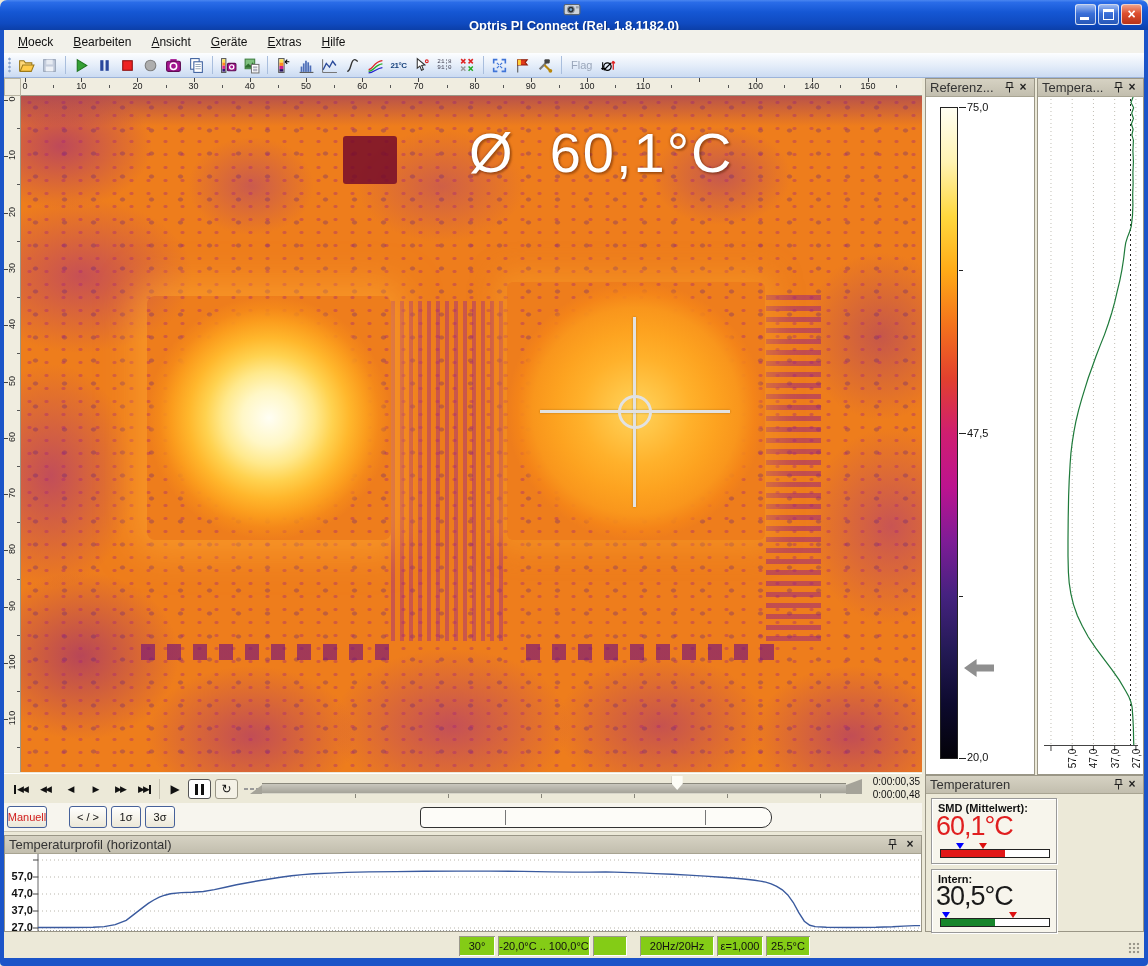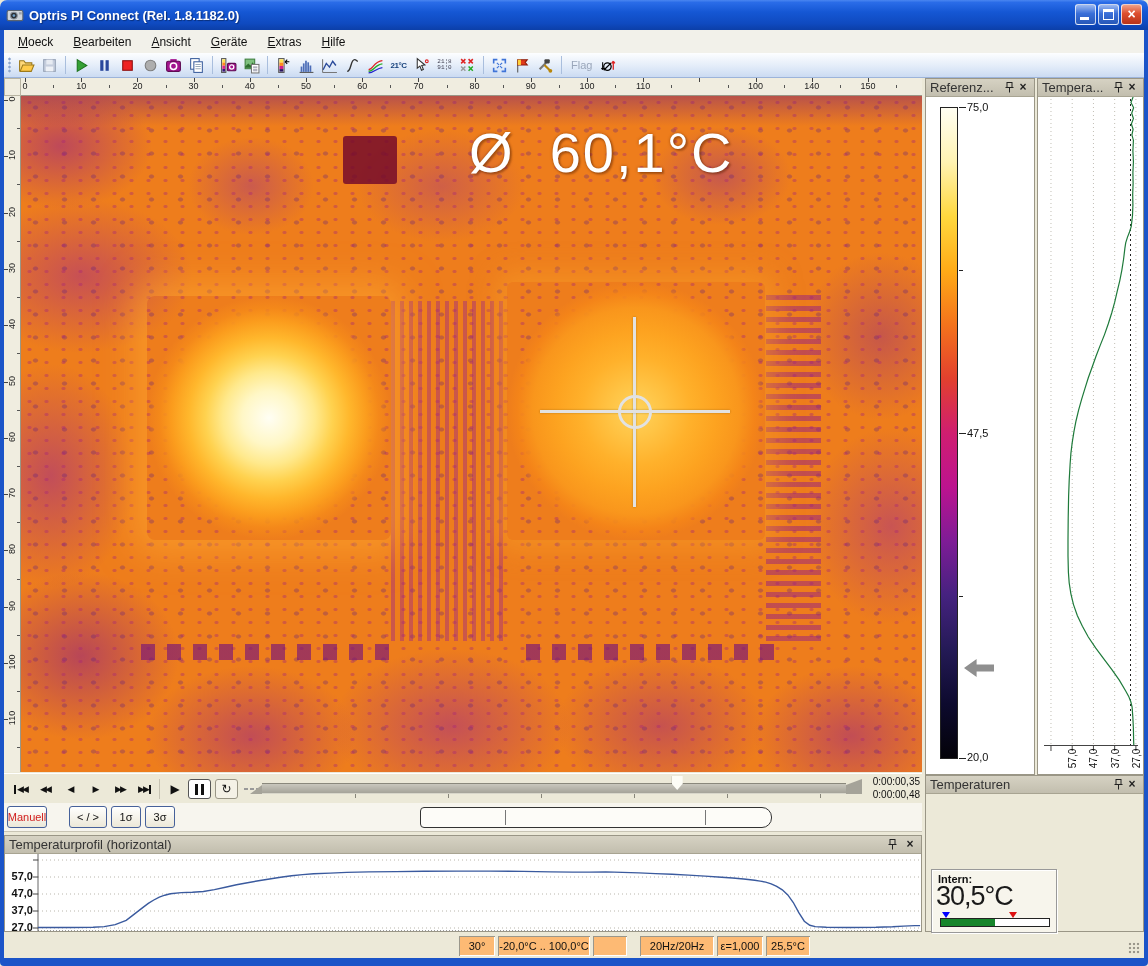--- a/index.html
+++ b/index.html
@@ -2,21 +2,21 @@
 <html><head>
 <meta charset="utf-8">
 <style>
   html,body{margin:0;padding:0;background:#fff;font-family:"Liberation Sans",sans-serif;}
   #app{position:relative;width:1148px;height:966px;overflow:hidden;background:#ece9d8;}
   #app *{box-sizing:border-box;}
 
   
   .titlebar{position:absolute;left:0;top:0;width:1148px;height:30px;border-radius:7px 7px 0 0;
     background:linear-gradient(180deg,#4a86f0 0%,#2a6ce8 8%,#1557d4 40%,#0f4ac0 78%,#0c3fa8 100%);
-    display:flex;align-items:center;padding:0 6px;}
+    display:flex;align-items:center;padding:0 6px;flex-direction:column;}
   .title-icon{width:18px;height:18px;margin-right:5px;}
   .title-text{color:#fff;font-weight:bold;font-size:13px;text-shadow:1px 1px 1px #0a2f7a;}
   .winbtns{position:absolute;right:6px;top:4px;display:flex;gap:2px;}
   .wbtn{width:21px;height:21px;border-radius:3px;border:1px solid rgba(255,255,255,.75);
     background:linear-gradient(180deg,#9db9f0,#3a6fd8 45%,#2858b8);position:relative;cursor:pointer;}
   .wbtn.close{background:linear-gradient(180deg,#f0a088,#dd4f2e 45%,#b83318);color:#fff;font-weight:bold;
     font-size:14px;line-height:18px;text-align:center;}
   .glyph-min{position:absolute;left:4px;bottom:4px;width:9px;height:3px;background:#fff;}
   .glyph-max{position:absolute;left:4px;top:4px;width:11px;height:11px;border:1px solid #fff;border-top:3px solid #fff;}
   .border-l{position:absolute;left:0;top:30px;width:4px;height:928px;background:#1b54c8;}
@@ -155,21 +155,21 @@
   .tp-label{position:absolute;left:6px;top:3px;font-size:11px;font-weight:bold;color:#111;white-space:nowrap;}
   .tp-value{position:absolute;left:4px;font-size:27px;color:#111;letter-spacing:-1px;}
   .tp-bar{position:absolute;left:8px;width:110px;height:9px;border:1px solid #222;background:#fff;}
   .tp-fill{position:absolute;left:0;top:0;bottom:0;}
   .tp-marker{position:absolute;width:0;height:0;border-left:4px solid transparent;border-right:4px solid transparent;border-top:6px solid #00f;}
   .tp-marker.red{border-top-color:#d11;}
 
   
   .statusbar{position:absolute;left:4px;top:934px;width:1140px;height:24px;background:#ece9d8;}
   .scell{position:absolute;top:2px;height:20px;font-size:11px;color:#111;display:flex;align-items:center;justify-content:center;
-    box-shadow:inset 1px 1px 0 #9a978b, inset -1px -1px 0 #fff;background:#fdba74;white-space:nowrap;}
+    box-shadow:inset 1px 1px 0 #9a978b, inset -1px -1px 0 #fff;background:#84cc16;white-space:nowrap;}
   .scell.path{justify-content:flex-start;padding-left:4px;background:#1e7b22;color:#fff;overflow:hidden;}
   .grip{position:absolute;right:4px;top:8px;width:12px;height:12px;
     background-image:radial-gradient(#9a978b 1.2px,transparent 1.6px);background-size:4px 4px;}
 </style>
 </head>
 <body>
 
 <div id="app">
 
   <div class="titlebar">
@@ -613,20 +613,29 @@
     <div class="p-header">
       <span class="p-title">Temperaturen</span>
       <span class="p-pin">
           <svg viewBox="0 0 9 11">
             <rect x="2" y="0.5" width="5" height="5" fill="none" stroke="#222"></rect>
             <path d="M0.5 5.5h8M4.5 5.5v5" stroke="#222"></path>
           </svg>
         </span>
       <span class="p-close">×</span>
     </div>
+    <div class="tp-box" style="top:22px;height:66px;">
+      <span class="tp-label">SMD (Mittelwert):</span>
+      <span class="tp-value" style="top: 12px; color: rgb(224, 31, 31);">60,1°C</span>
+      <span class="tp-marker" style="top: 44px; left: 23.8px;"></span>
+      <span class="tp-marker red" style="top: 44px; left: 46.9px;"></span>
+      <span class="tp-bar" style="top:50px;">
+          <span class="tp-fill" style="width: 59%; background: rgb(225, 24, 24);"></span>
+        </span>
+    </div>
     <div class="tp-box" style="top:93px;height:64px;">
       <span class="tp-label">Intern:</span>
       <span class="tp-value" style="top: 11px; color: rgb(26, 26, 26);">30,5°C</span>
       <span class="tp-marker" style="top: 42px; left: 9.5px;"></span>
       <span class="tp-marker red" style="top: 42px; left: 76.6px;"></span>
       <span class="tp-bar" style="top:48px;">
           <span class="tp-fill" style="width: 50%; background: rgb(23, 133, 43);"></span>
         </span>
     </div>
   </div>

